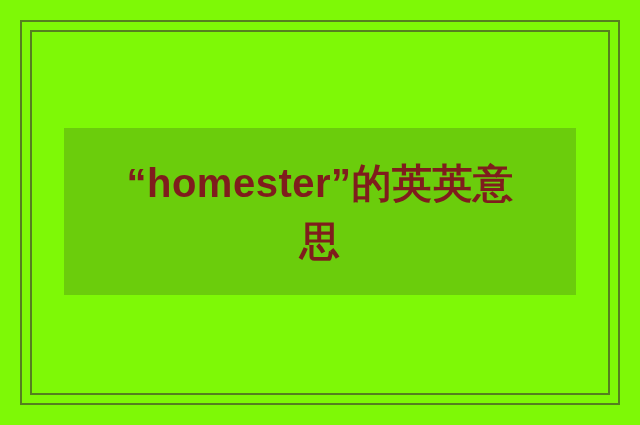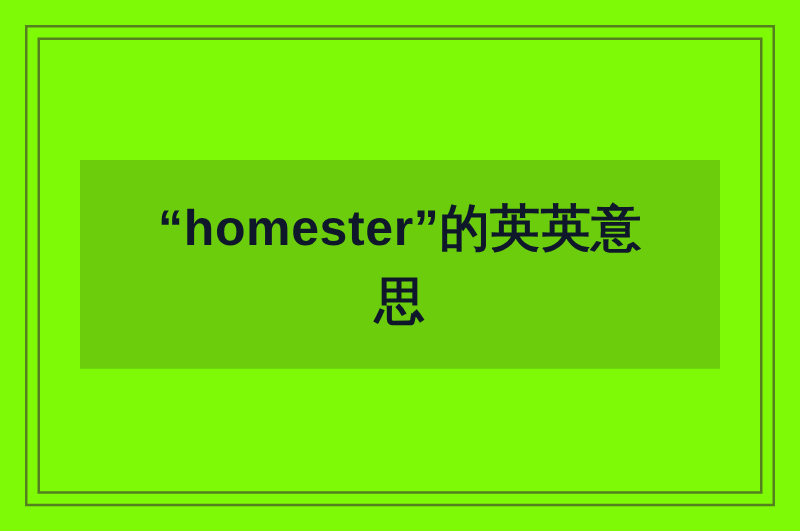--- a/index.html
+++ b/index.html
@@ -54,21 +54,21 @@
     height: 167px;
     background: #6bcd0c;
     display: flex;
     align-items: center;
     justify-content: center;
     box-sizing: border-box;
     padding: 0 12px;
   }
 
   .title-text {
-    color: #0f172a;
+    color: #7f1d1d;
     font-size: 40px;
     font-weight: bold;
     line-height: 1.45;
     text-align: center;
     letter-spacing: 0.5px;
     word-break: break-word;
     max-width: 400px;
     font-family: "Liberation Sans", "DejaVu Sans", sans-serif;
   }
 </style>

